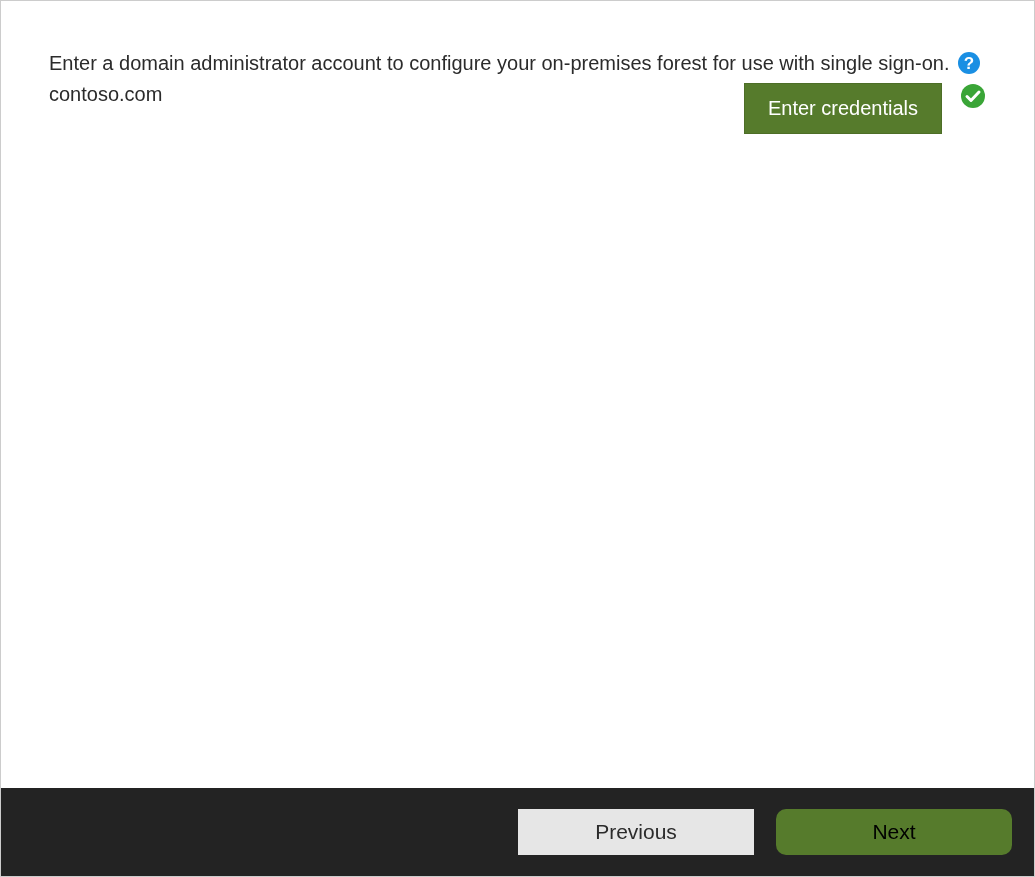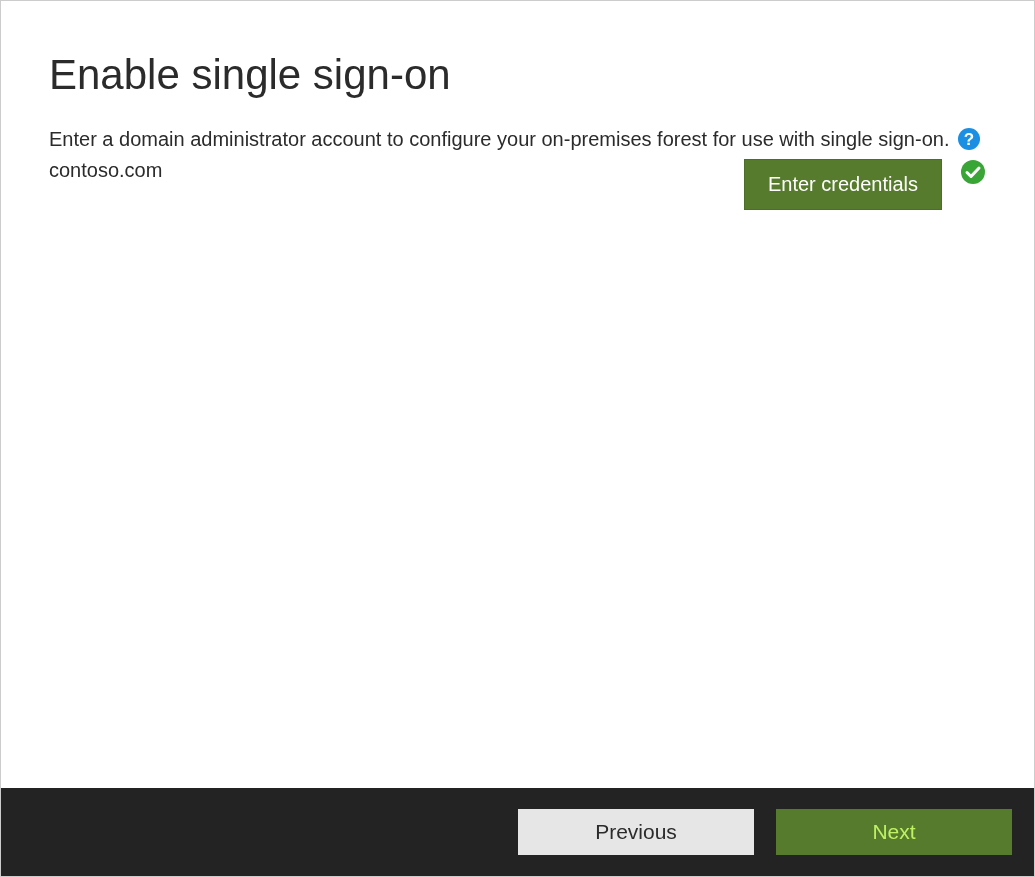--- a/index.html
+++ b/index.html
@@ -87,28 +87,28 @@
       border: none;
       cursor: pointer;
       font-family: inherit;
     }
     .previous-button {
       background: #e6e6e6;
       color: #2b2b2b;
     }
     .next-button {
       background: #567b2c;
-      color: #bef264;
+      color: #000000;
+      border-radius: 10px;
     }
   </style>
 </head>
 <body>
 
 <div class="content">
-  <h1 class="page-title">Enable single sign-on</h1>
 
   <div class="instruction-row">
     <span>Enter a domain administrator account to configure your on-premises forest for use with single sign-on.</span>
     <span class="help-icon-wrap">
       <svg width="24" height="24" viewBox="0 0 24 24">
         <circle cx="12" cy="12" r="11" fill="#1a8fe3"></circle>
         <text x="12" y="18" font-size="17" font-weight="bold" text-anchor="middle" fill="#ffffff" font-family="Segoe UI, Arial">?</text>
       </svg>
     </span>
   </div>

